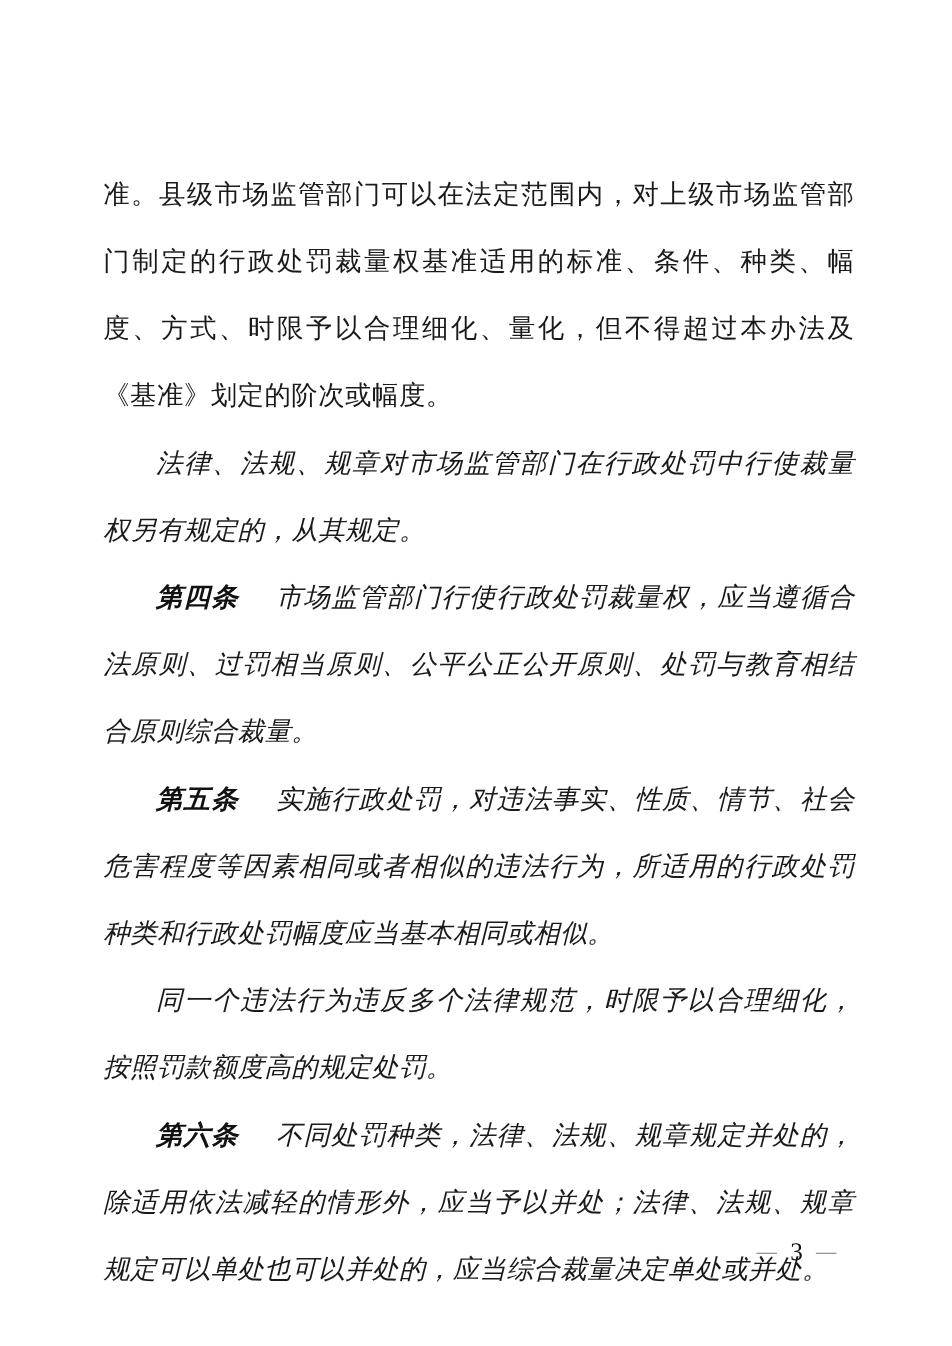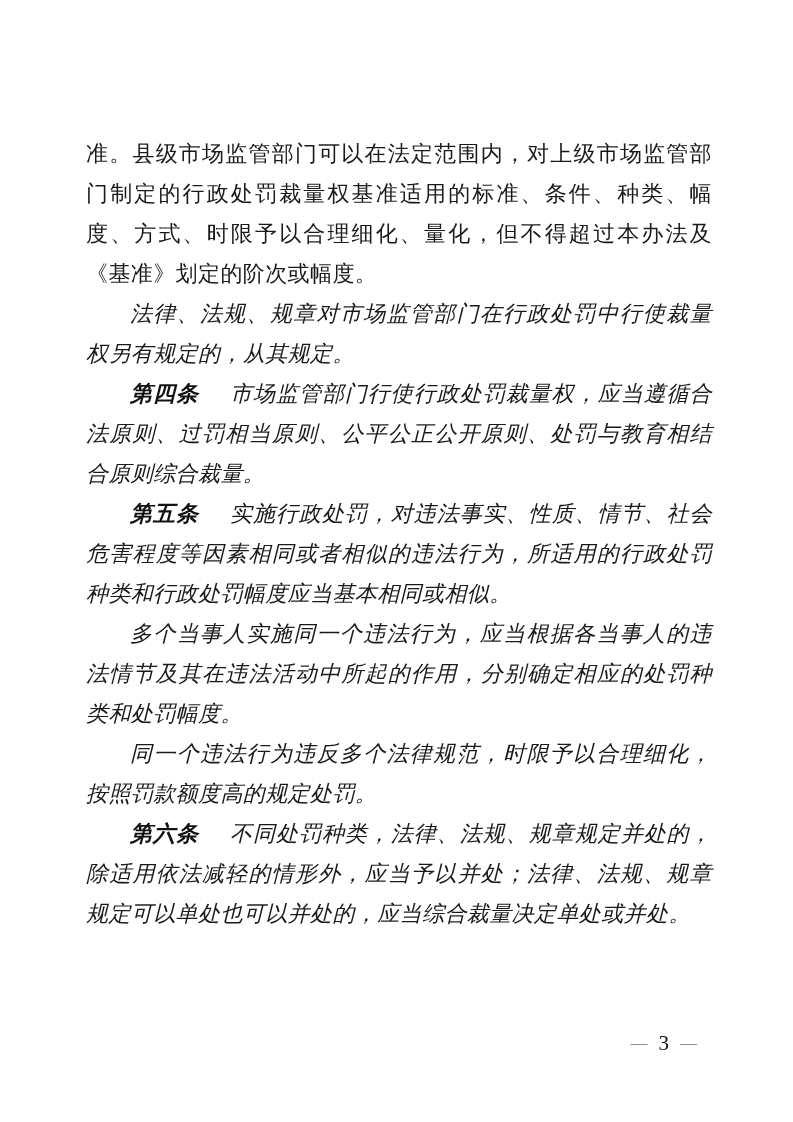--- a/index.html
+++ b/index.html
@@ -17,21 +17,21 @@
     overflow: hidden;
   }
   .text-block {
     position: absolute;
     left: 86px;
     top: 134px;
     width: 626px;
   }
   .para {
     font-size: 22px;
-    line-height: 40px;
+    line-height: 56px;
     color: #1a1a1a;
     text-align: justify;
     text-justify: inter-character;
     letter-spacing: 0.4px;
   }
   .para.indent { text-indent: 44px; font-style: italic; }
   .article {
     font-weight: 700;
     margin-right: 31px;
     color: #111111;
@@ -69,23 +69,20 @@
     </p>
 
     <p class="para indent">
       <b class="article">第四条</b><span>市场监管部门行使行政处罚裁量权，应当遵循合法原则、过罚相当原则、公平公正公开原则、处罚与教育相结合原则综合裁量。</span>
     </p>
 
     <p class="para indent">
       <b class="article">第五条</b><span>实施行政处罚，对违法事实、性质、情节、社会危害程度等因素相同或者相似的违法行为，所适用的行政处罚种类和行政处罚幅度应当基本相同或相似。</span>
     </p>
 
-    <p class="para indent">
-      <span>多个当事人实施同一个违法行为，应当根据各当事人的违法情节及其在违法活动中所起的作用，分别确定相应的处罚种类和处罚幅度。</span>
-    </p>
 
     <p class="para indent">
       <span>同一个违法行为违反多个法律规范，时限予以合理细化，按照罚款额度高的规定处罚。</span>
     </p>
 
 
     <p class="para indent">
       <b class="article">第六条</b><span>不同处罚种类，法律、法规、规章规定并处的，除适用依法减轻的情形外，应当予以并处；法律、法规、规章规定可以单处也可以并处的，应当综合裁量决定单处或并处。</span>
     </p>
 

